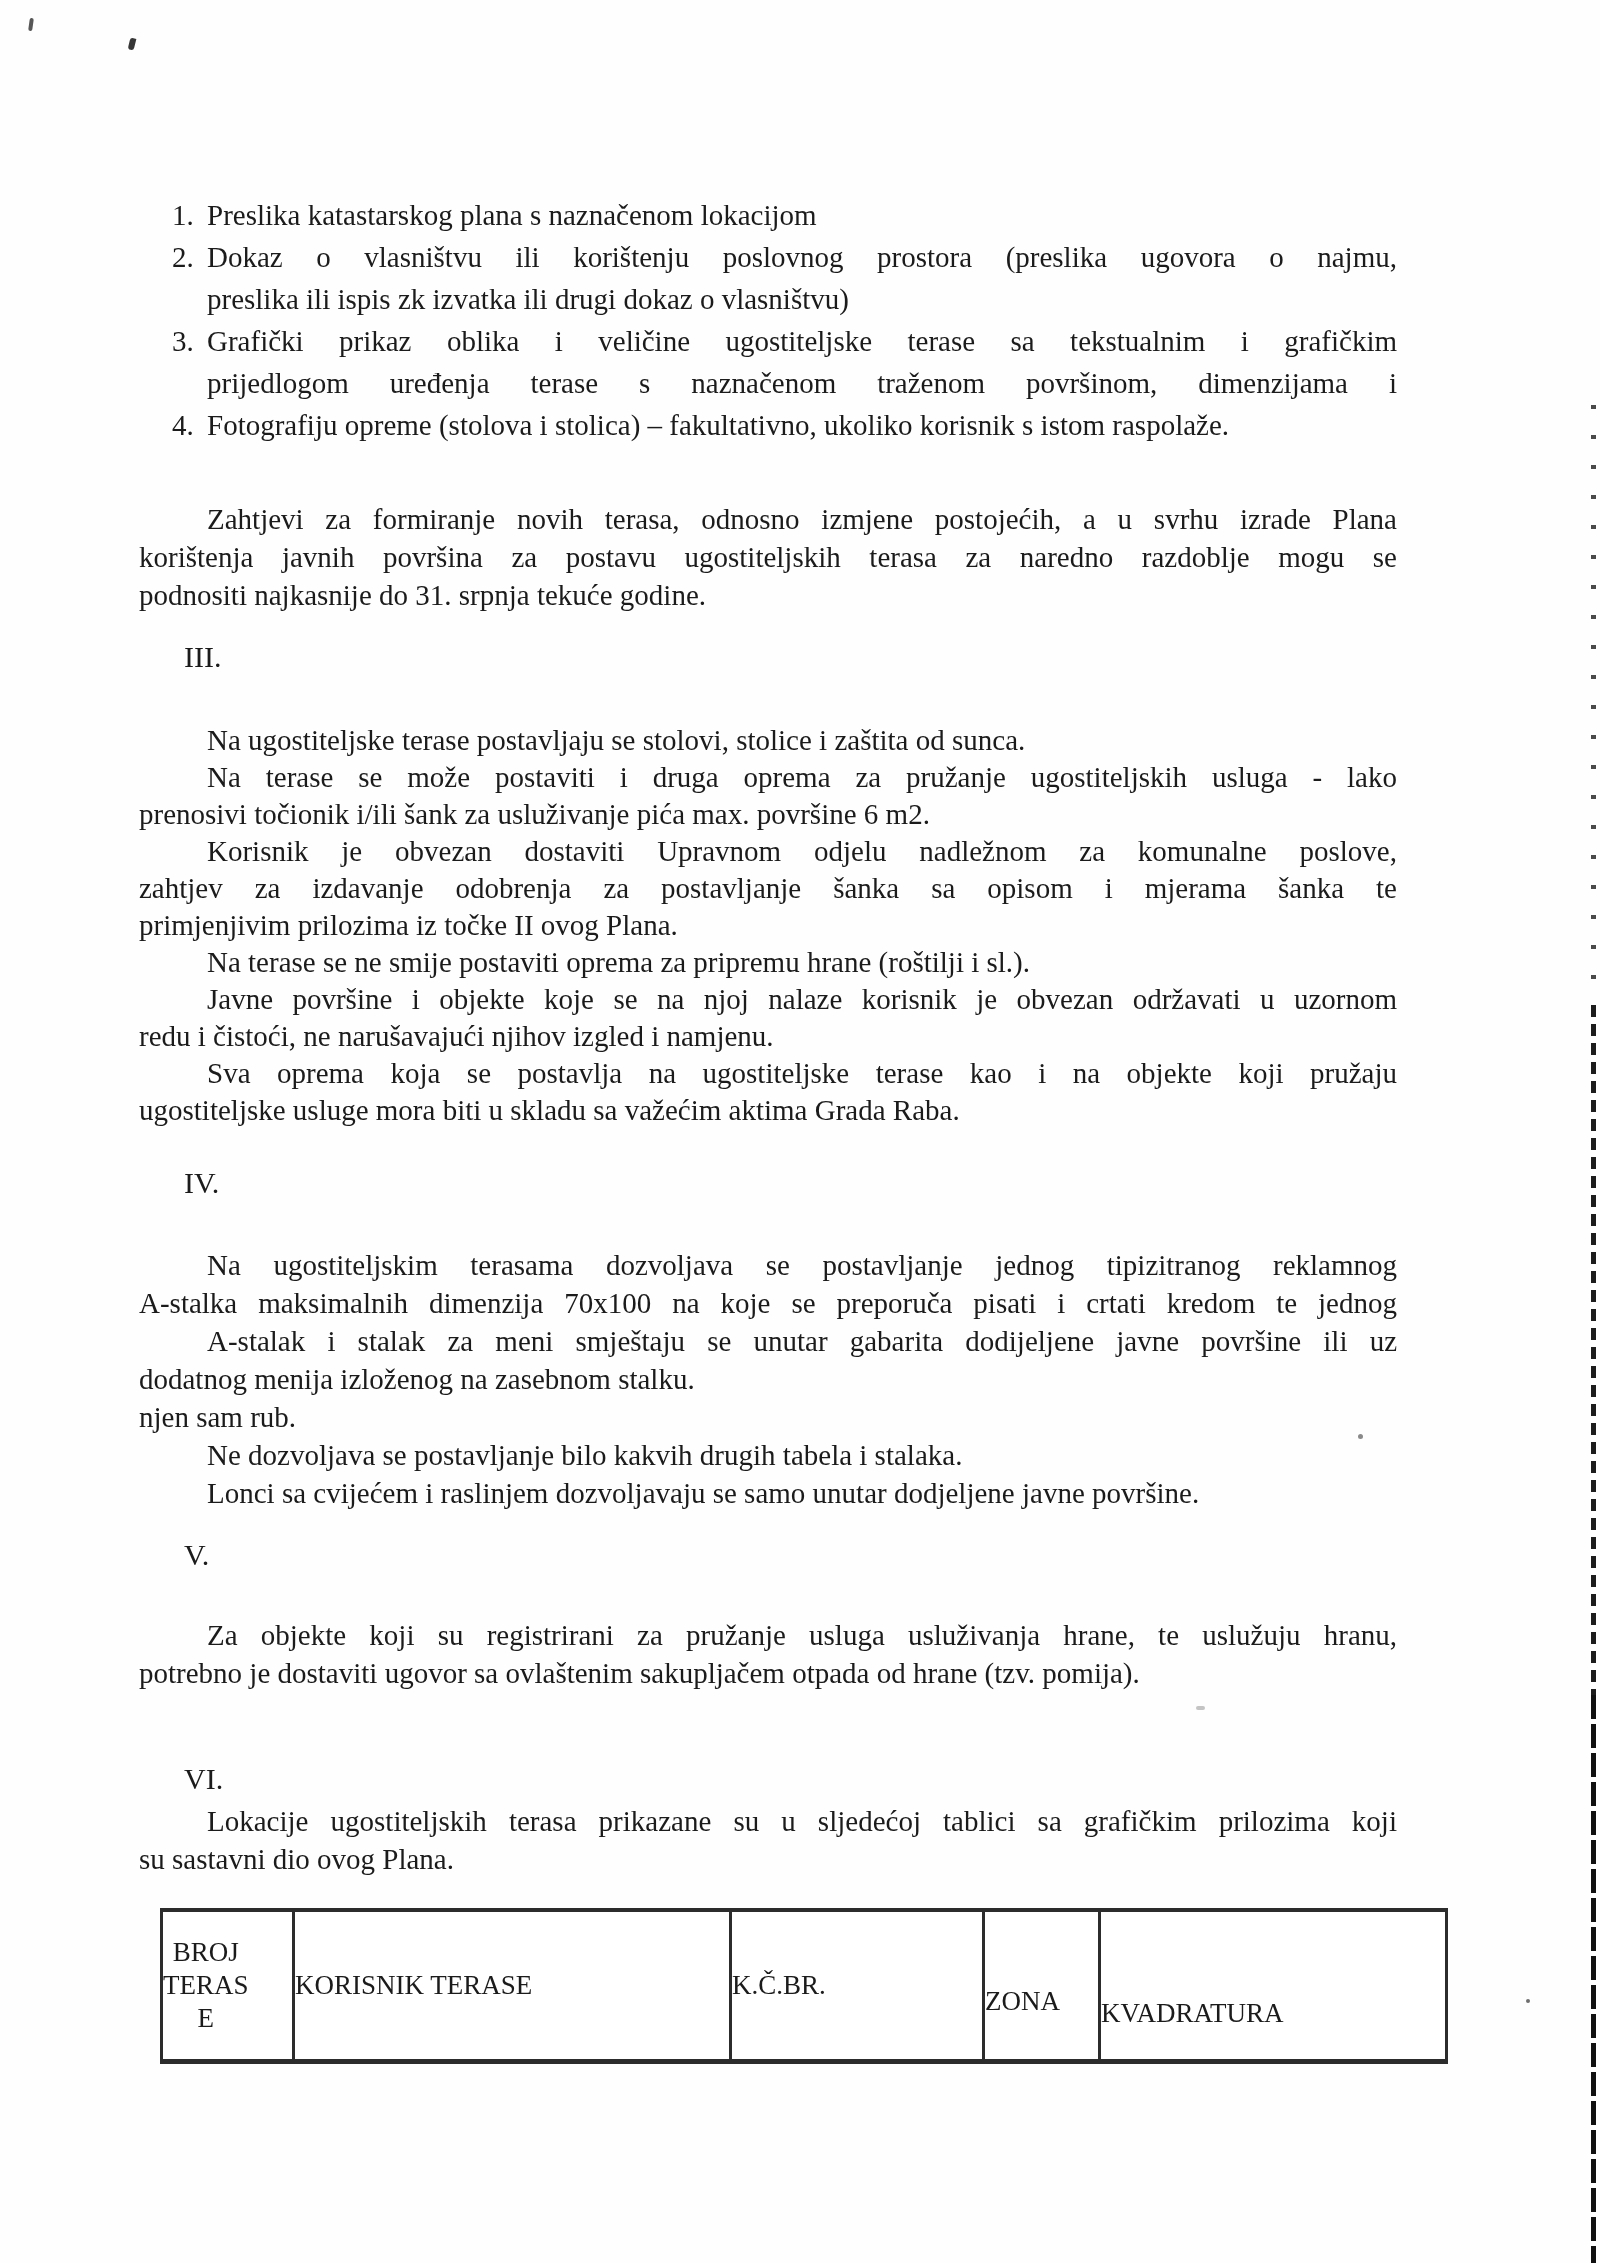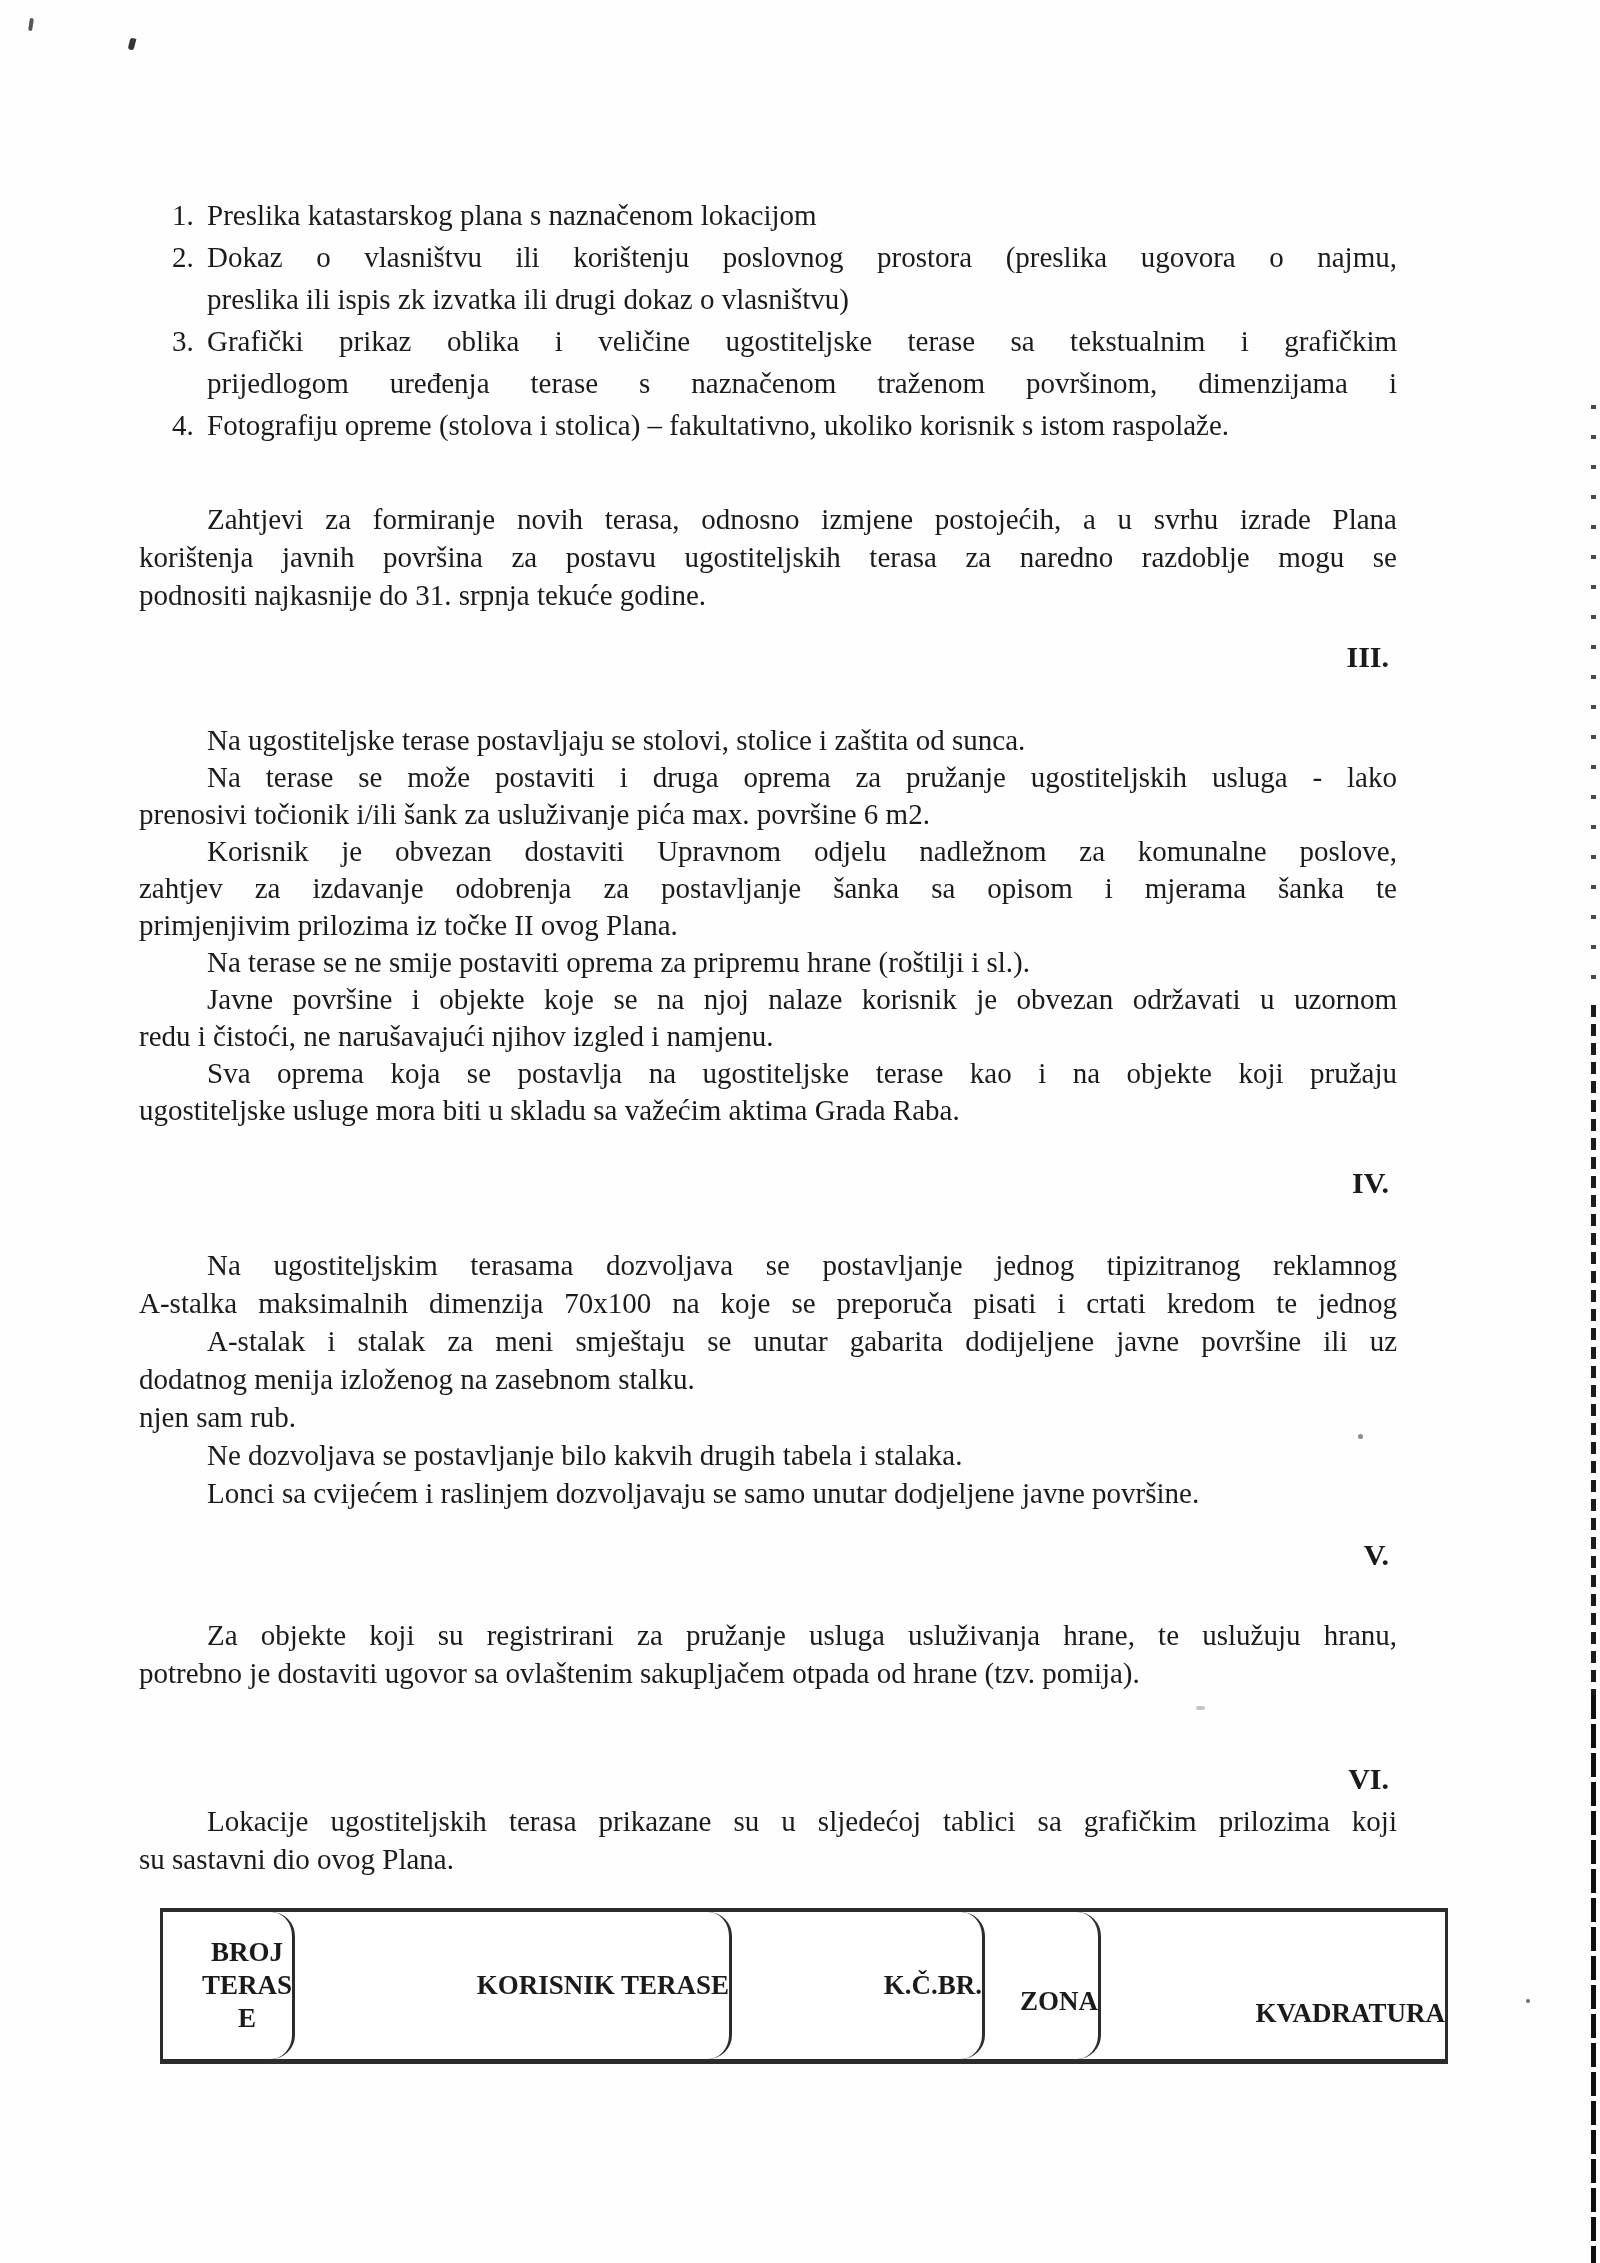--- a/index.html
+++ b/index.html
@@ -23,41 +23,41 @@
   .li-num{position:absolute;left:33px;top:0;width:34px;}
   .li-text{margin-left:68px;width:1190px;}
   
   .p-deadline{top:500px;line-height:38px;}
   .p-iii{top:722px;line-height:37px;}
   .p-iv{top:1246px;line-height:38px;}
   .p-v{top:1616px;line-height:38px;}
   .p-vi{top:1802px;line-height:38px;}
   
   .heading{
-    position:absolute;left:131px;width:1258px;
-    text-align:right;font-weight:bold;font-size:30px;
+    position:absolute;left:139px;width:1258px;
+    text-align:left;font-weight:normal;font-size:30px;
     padding-left:45px;box-sizing:border-box;
   }
   .h-iii{top:640px;}
   .h-iv{top:1166px;}
   .h-v{top:1538px;}
   .h-vi{top:1762px;}
   
   .tbl{
     position:absolute;left:160px;top:1908px;
     width:1288px;height:156px;
     display:flex;box-sizing:border-box;
     border:3px solid #2c2c2c;border-top-width:4px;border-bottom-width:5px;
     background:#fff;
   }
   .cell{
     box-sizing:border-box;
     border-right:3px solid #2c2c2c;
-    display:flex;align-items:center;justify-content:flex-end;
-    font-weight:bold;font-size:27px;border-radius:24px;
+    display:flex;align-items:center;justify-content:flex-start;
+    font-weight:normal;font-size:27px;
   }
   .c1{width:132px;}
   .c2{width:437px;}
   .c3{width:253px;}
   .c4{width:116px;}
   .c5{flex:1;border-right:none;margin-top:24px;}
   .c1 .hdr{white-space:pre-line;text-align:center;line-height:33px;}
   .cell.low .hdr{margin-top:32px;}
   
   .speck{position:absolute;display:block;}

